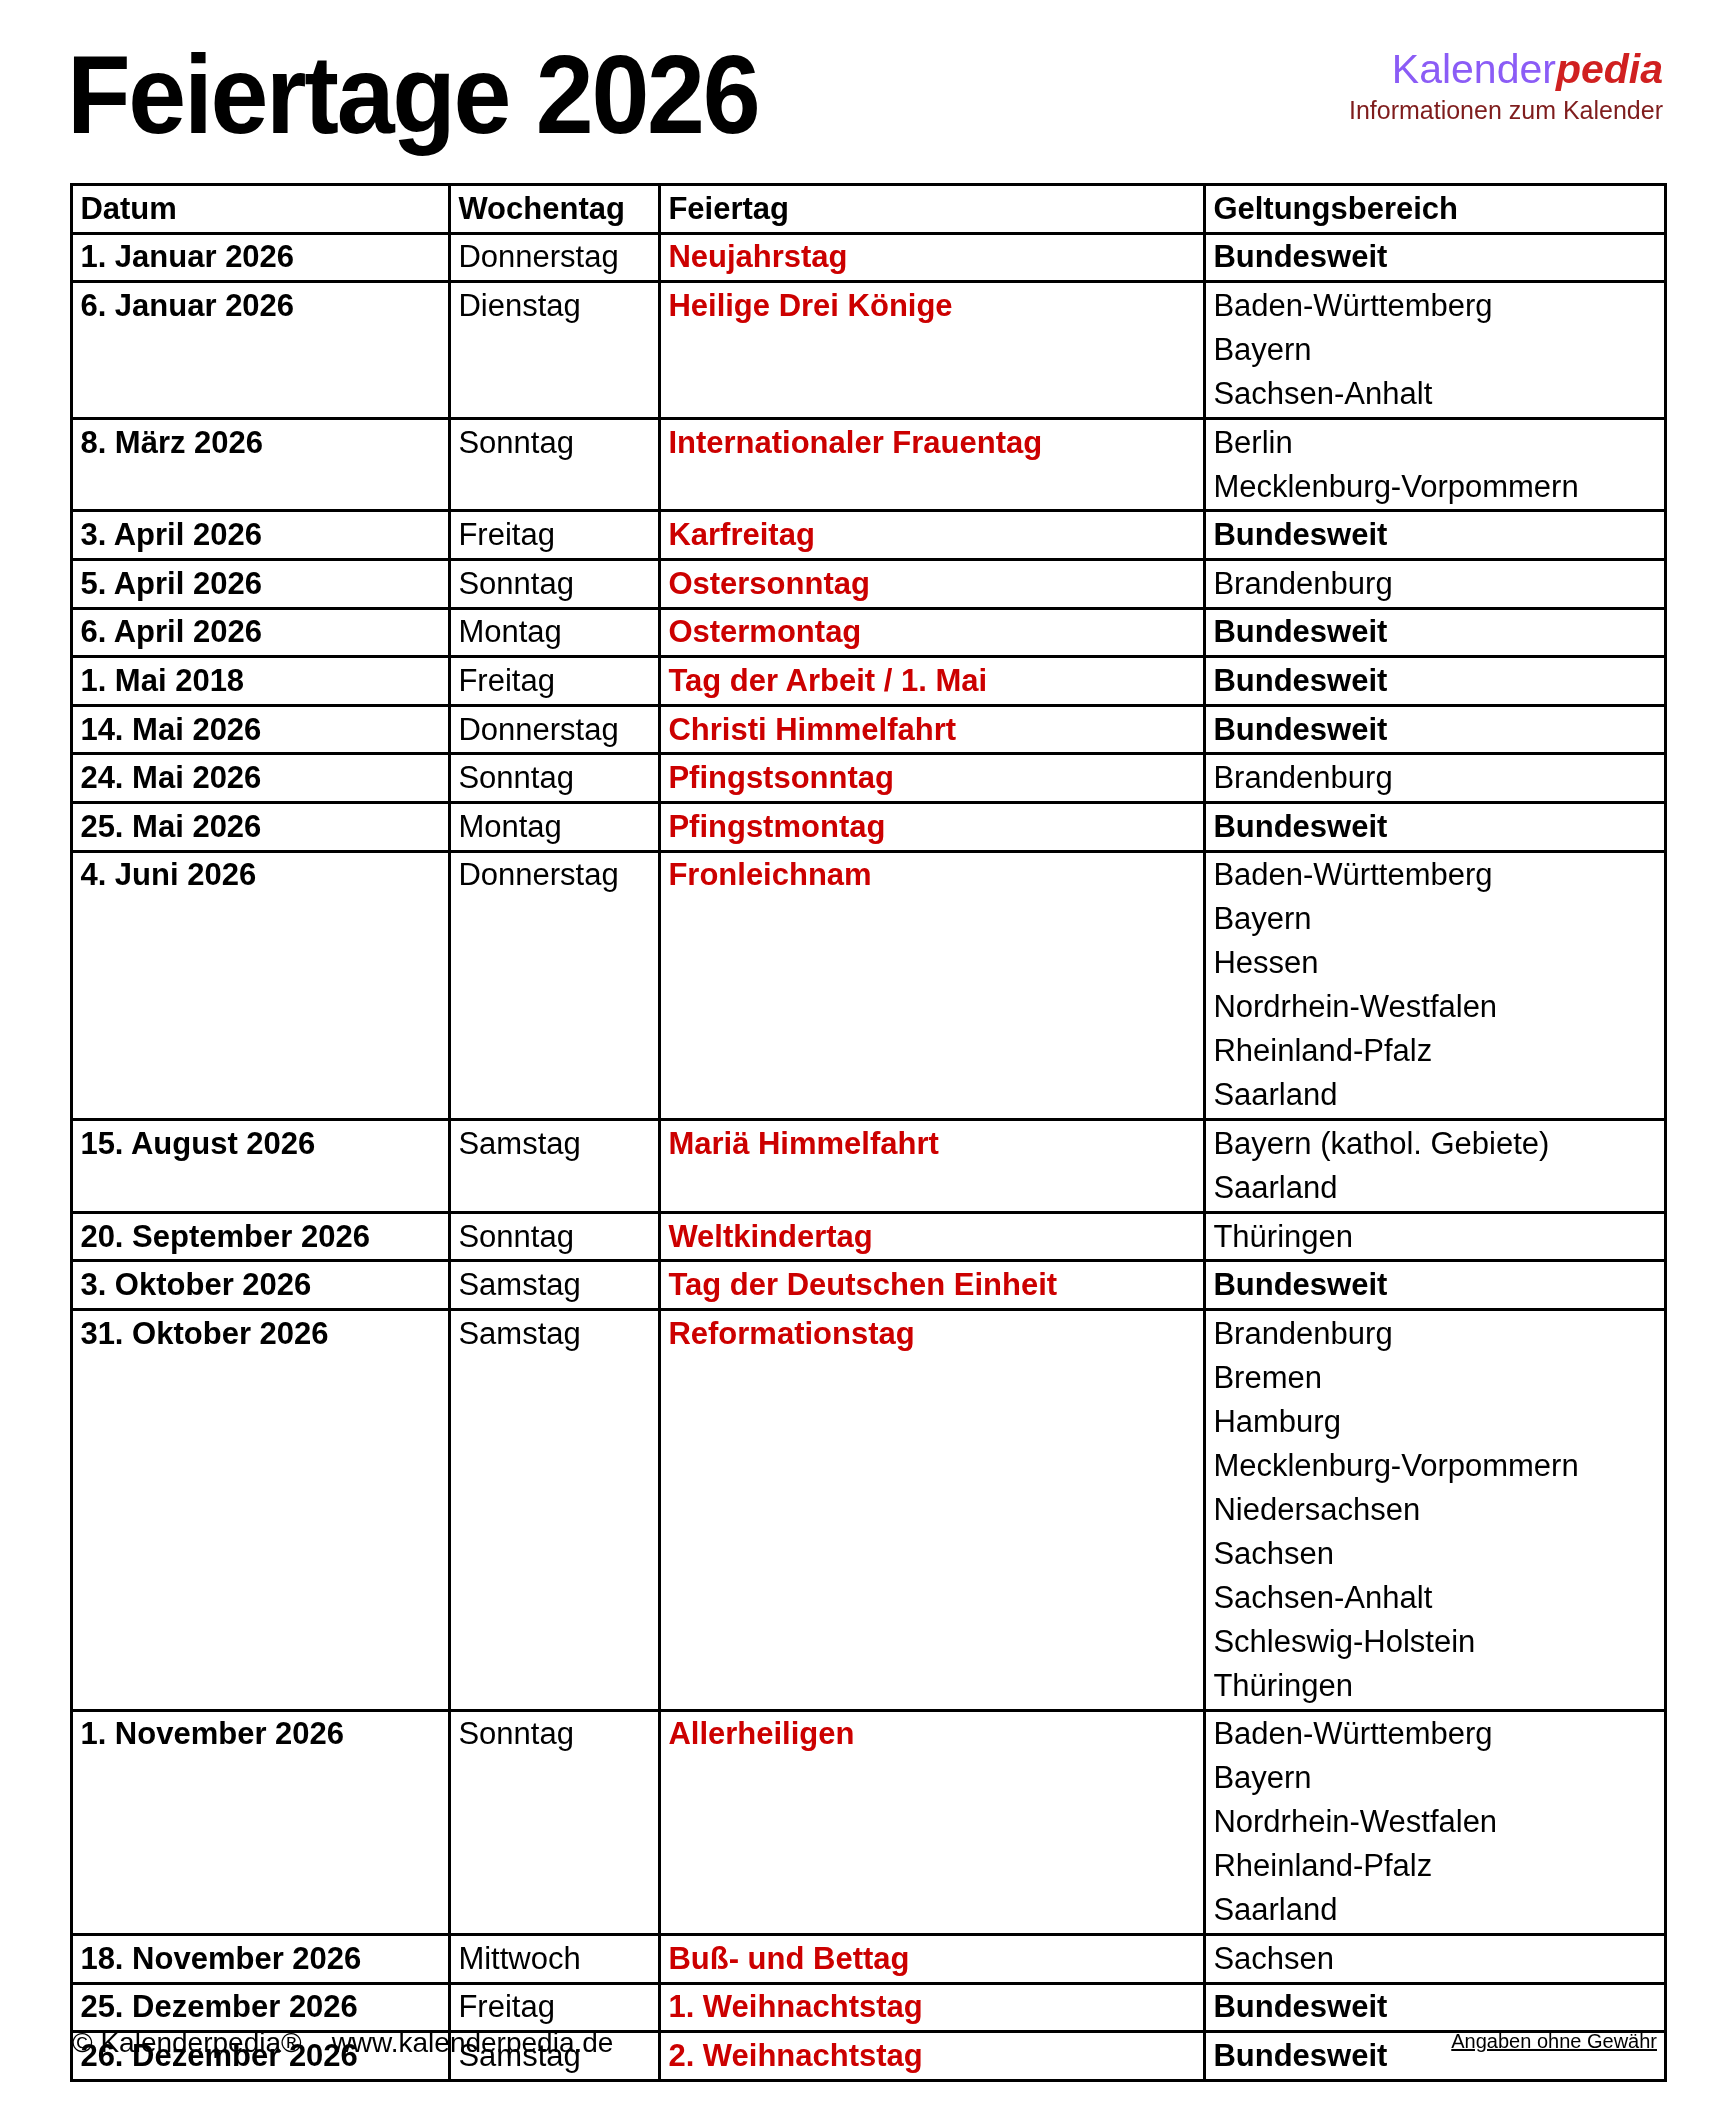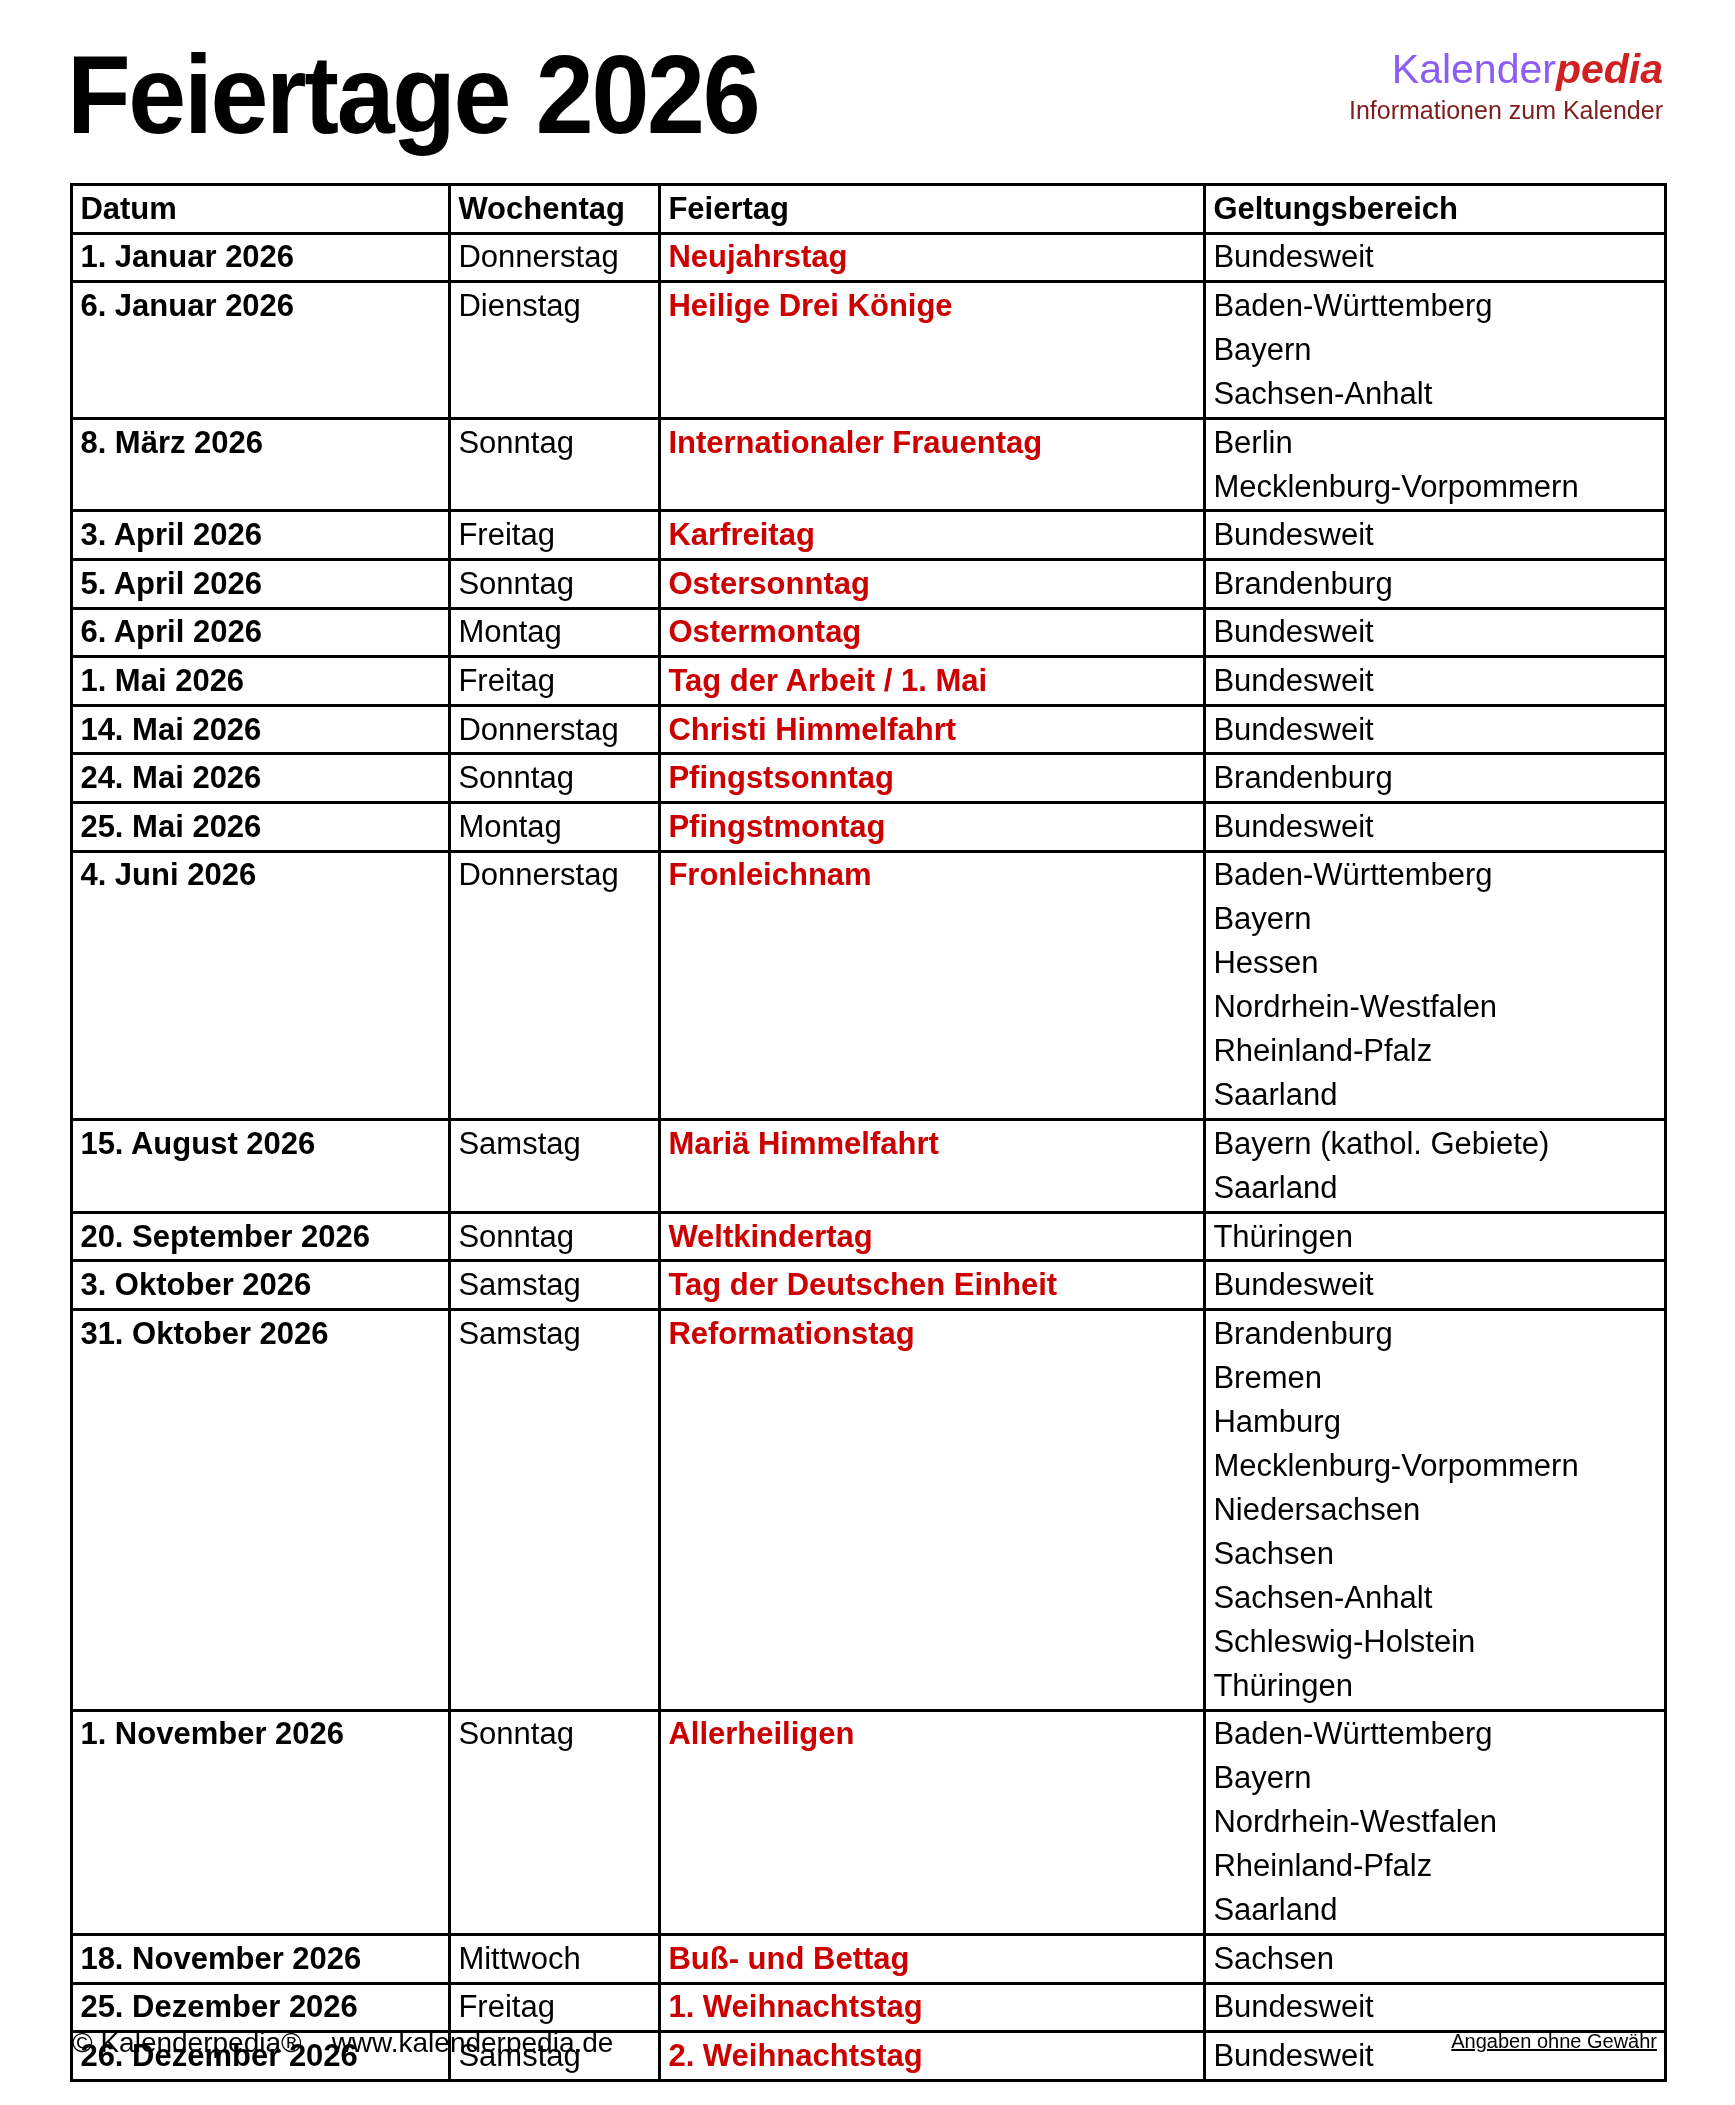--- a/index.html
+++ b/index.html
@@ -75,21 +75,21 @@
     overflow: hidden;
   }
   table.holidays th { font-weight: bold; }
   td.datum { font-weight: bold; }
   td.wochentag { font-weight: normal; }
   td.feiertag {
     font-weight: bold;
     color: var(--holiday-red, #cc0000);
   }
   td.geltung { font-weight: normal; }
-  td.geltung.bundesweit { font-weight: normal; border-radius: 12px; }
+  td.geltung.bundesweit { font-weight: bold; border-radius: 12px; }
   .footer-left {
     position: absolute;
     left: 72px;
     top: 2027px;
     font-size: 28px;
     white-space: nowrap;
   }
   .footer-gap { display: inline-block; width: 30px; }
   .footer-right {
     position: absolute;
@@ -171,21 +171,21 @@
       </tr>
       <tr>
         <td class="datum">6. April 2026</td>
         <td class="wochentag">Montag</td>
         <td class="feiertag">Ostermontag</td>
         <td class="geltung bundesweit">
           <div>Bundesweit</div>
         </td>
       </tr>
       <tr>
-        <td class="datum">1. Mai 2026</td>
+        <td class="datum">1. Mai 2018</td>
         <td class="wochentag">Freitag</td>
         <td class="feiertag">Tag der Arbeit / 1. Mai</td>
         <td class="geltung bundesweit">
           <div>Bundesweit</div>
         </td>
       </tr>
       <tr>
         <td class="datum">14. Mai 2026</td>
         <td class="wochentag">Donnerstag</td>
         <td class="feiertag">Christi Himmelfahrt</td>

